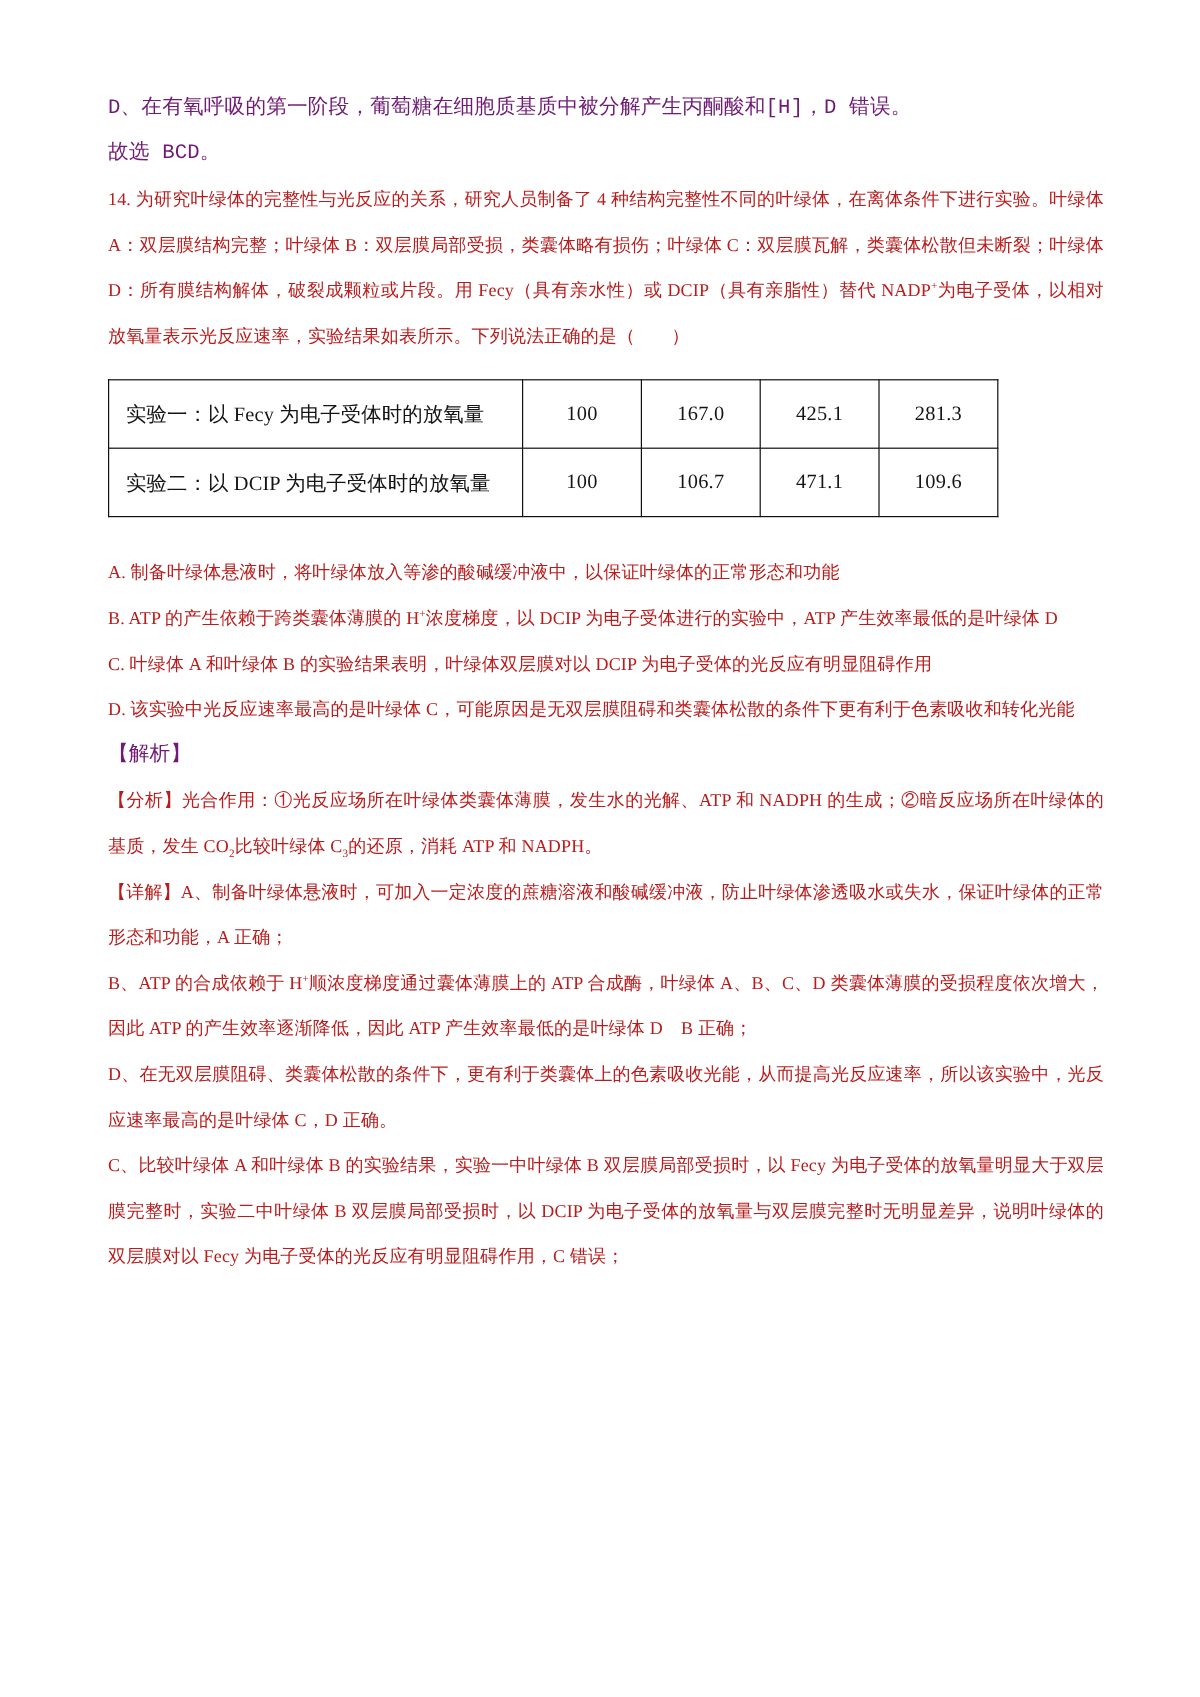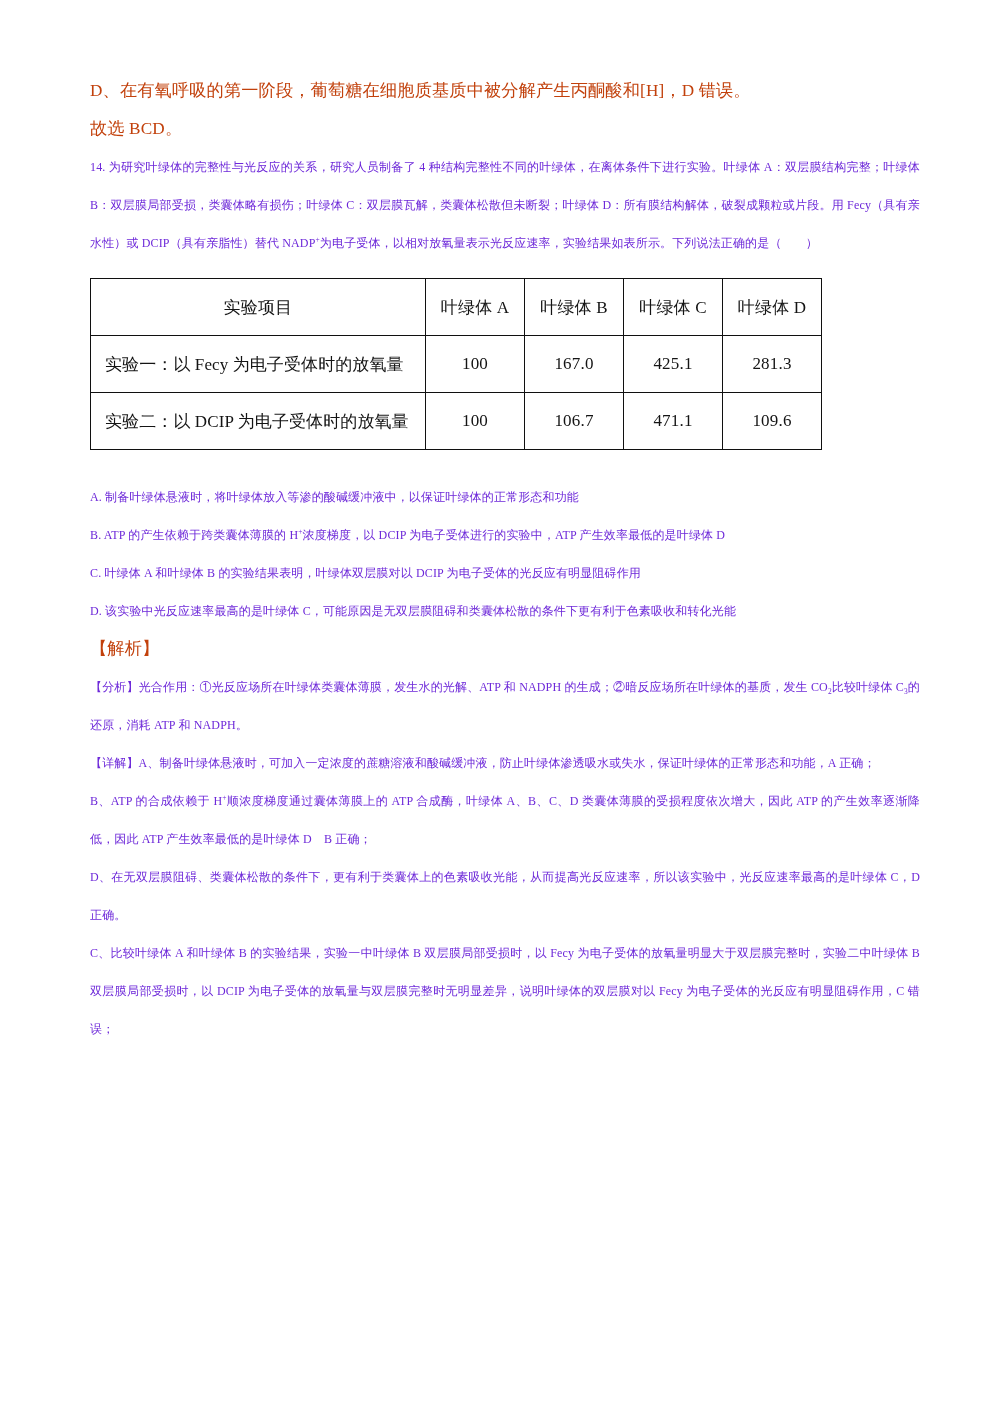--- a/index.html
+++ b/index.html
@@ -29,31 +29,32 @@
     top: 72px;
     width: 830px;
   }
   p.line {
     margin: 0;
     font-size: 17.2px;
     line-height: 38px;
     text-align: justify;
     text-justify: inter-ideograph;
     letter-spacing: 0.15px;
-    color: #c2410c;
+    color: #701a75;
     white-space: normal;
+    font-family: Liberation Mono, monospace;
   }
   p.para {
     margin: 0;
-    font-size: 12px;
+    font-size: 15px;
     line-height: 38px;
     text-align: justify;
     text-justify: inter-ideograph;
     letter-spacing: 0.15px;
-    color: #6d28d9;
+    color: #b91c1c;
   }
   .gap-md { height: 22px; }
 
   sup { font-size: 0.62em; vertical-align: super; line-height: 0; }
   sub { font-size: 0.62em; vertical-align: sub; line-height: 0; }
 
   
   .tablewrap {
     margin-top: 16px;
     margin-bottom: 6px;
@@ -95,27 +96,20 @@
     <p class="line">故选 BCD。</p>
 
     <p class="para">
       <span>14.</span><span>&nbsp;</span><span>为研究叶绿体的完整性与光反应的关系，研究人员制备了 4 种结构完整性不同的叶绿体，在离体条件下进行实验。叶绿体 A：双层膜结构完整；叶绿体 B：双层膜局部受损，类囊体略有损伤；叶绿体 C：双层膜瓦解，类囊体松散但未断裂；叶绿体 D：所有膜结构解体，破裂成颗粒或片段。用 Fecy（具有亲水性）或 DCIP（具有亲脂性）替代 NADP</span><sup>+</sup><span>为电子受体，以相对放氧量表示光反应速率，实验结果如表所示。下列说法正确的是（　　）</span>
     </p>
 
     <div class="tablewrap">
       <table class="data">
         <tbody>
           <tr>
-            <td class="itemhdr">实验项目</td>
-            <td class="colhdr">叶绿体 A</td>
-            <td class="colhdr">叶绿体 B</td>
-            <td class="colhdr">叶绿体 C</td>
-            <td class="colhdr">叶绿体 D</td>
-          </tr>
-          <tr>
             <td class="itemcell">实验一：以 Fecy 为电子受体时的放氧量</td>
             <td class="num">100</td>
             <td class="num">167.0</td>
             <td class="num">425.1</td>
             <td class="num">281.3</td>
           </tr>
           <tr>
             <td class="itemcell">实验二：以 DCIP 为电子受体时的放氧量</td>
             <td class="num">100</td>
             <td class="num">106.7</td>

